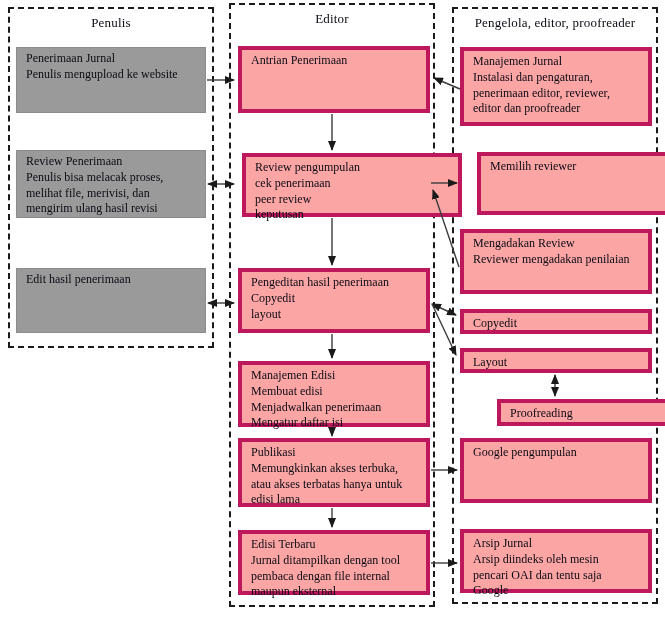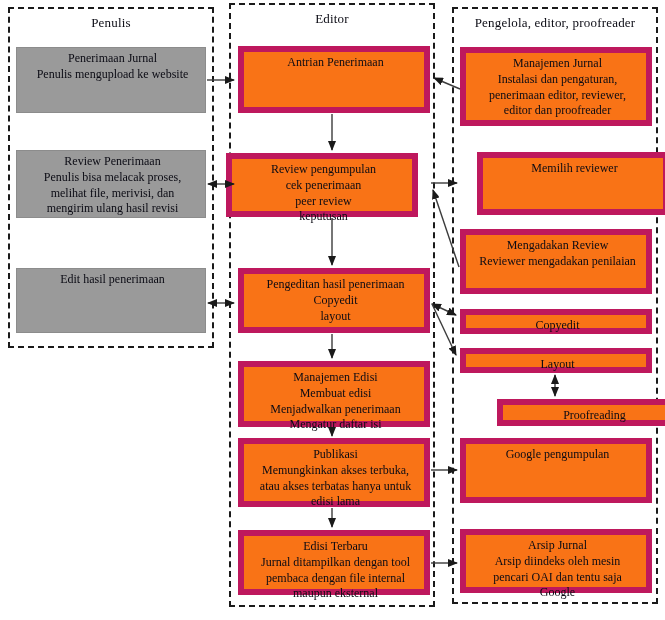--- a/index.html
+++ b/index.html
@@ -11,24 +11,24 @@
   .col{
     position:absolute;border:2px dashed #1a1a1a;background:transparent;
     box-sizing:border-box;
   }
   .col-title{
     position:absolute;top:6px;left:0;right:0;text-align:center;
     font-size:13px;letter-spacing:.2px;
   }
   .fbox{
     position:absolute;box-sizing:border-box;
-    font-size:12px;line-height:1.32;text-align:center;
+    font-size:12px;line-height:1.32;
   }
   .fbox .box-text{white-space:pre-line;padding:3px 6px 2px 9px;}
-  .wbox{background:#f97316;border:6px solid #be185d;}
+  .wbox{background:#fca5a5;border:4px solid #be185d;}
   .gbox{background:#9a9a9a;border:1px solid #8c8c8c;}
   #arrow-layer{position:absolute;left:0;top:0;pointer-events:none;}
   #arrow-layer line{stroke:#3c3c3c;stroke-width:1.4;}
 </style>
 </head>
 <body>
 
 <div id="canvas">
 
   <div class="col" style="left:8px;top:7px;width:206px;height:341px;">
@@ -53,21 +53,21 @@
 melihat file, merivisi, dan
 mengirim ulang hasil revisi</div>
   </div>
   <div class="fbox gbox" style="left:16px;top:268px;width:190px;height:65px;">
     <div class="box-text">Edit hasil penerimaan</div>
   </div>
 
   <div class="fbox wbox" style="left:238px;top:46px;width:192px;height:67px;">
     <div class="box-text">Antrian Penerimaan</div>
   </div>
-  <div class="fbox wbox" style="left:226px;top:153px;width:192px;height:64px;">
+  <div class="fbox wbox" style="left:242px;top:153px;width:220px;height:64px;">
     <div class="box-text">Review pengumpulan
 cek penerimaan
 peer review
 keputusan</div>
   </div>
   <div class="fbox wbox" style="left:238px;top:268px;width:192px;height:65px;">
     <div class="box-text">Pengeditan hasil penerimaan
 Copyedit
 layout</div>
   </div>

